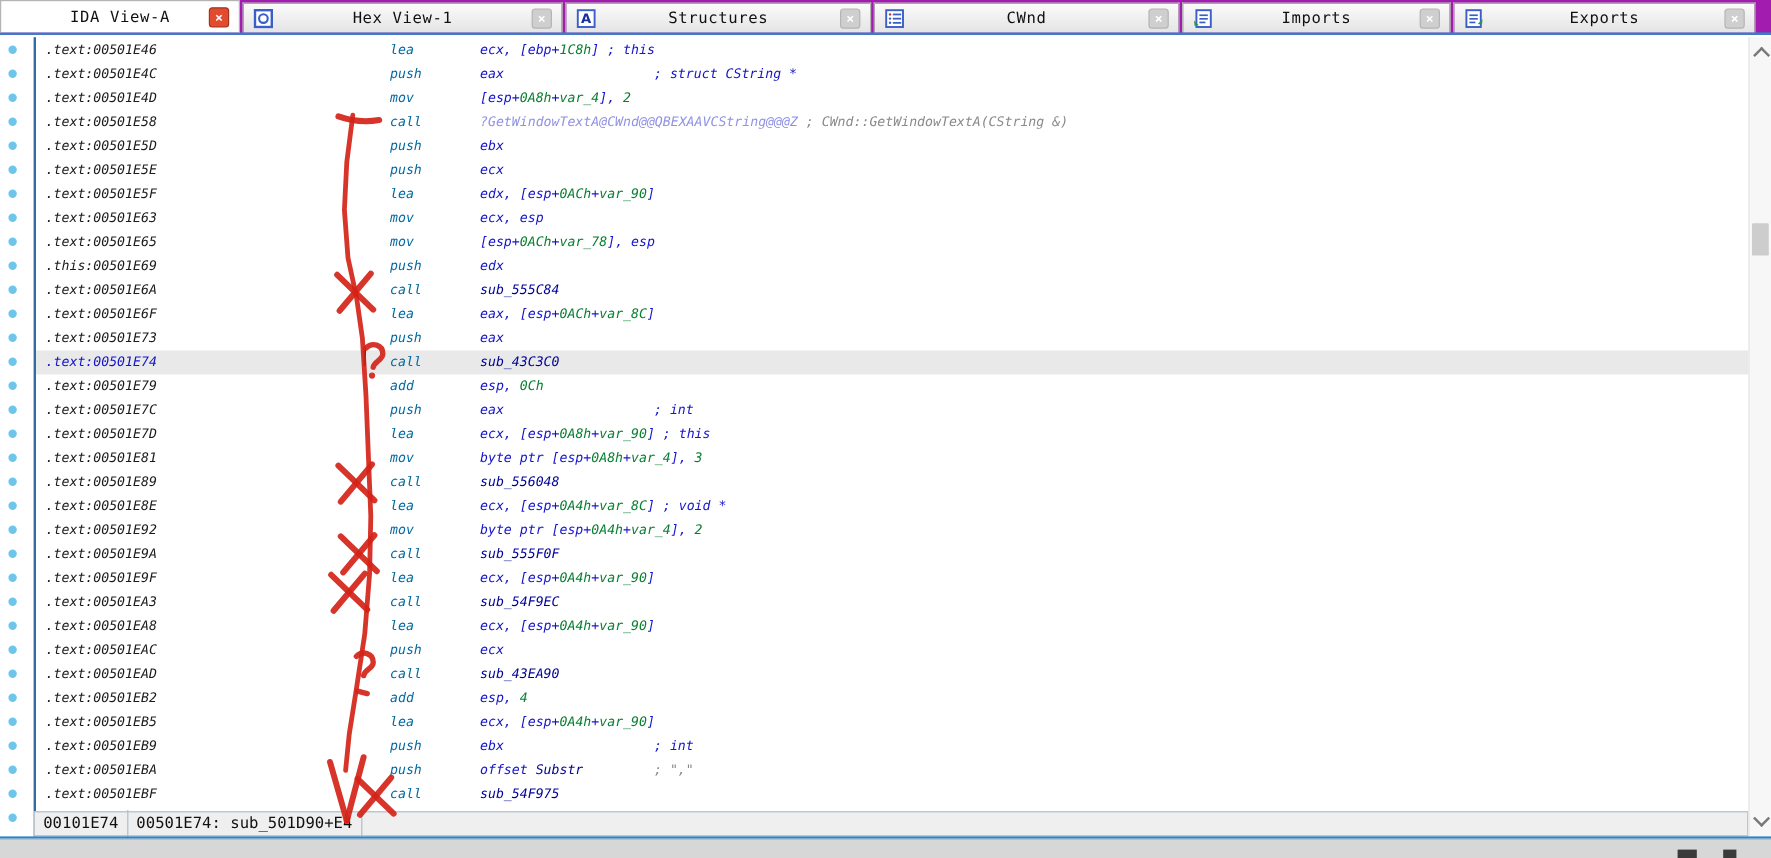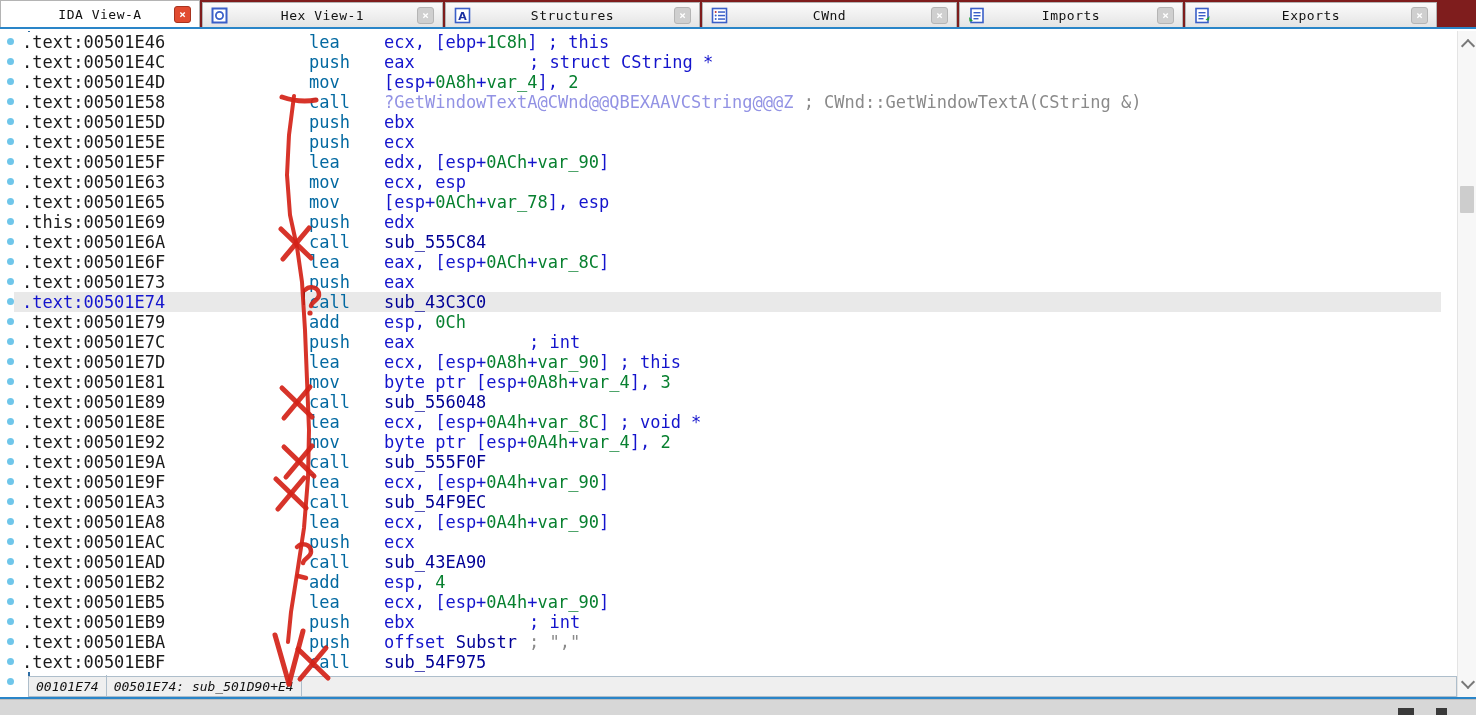--- a/index.html
+++ b/index.html
@@ -3,21 +3,21 @@
 <meta charset="utf-8">
 <style>
   html,body{margin:0;padding:0;}
   body{
     width:1476px;height:715px;position:relative;overflow:hidden;
     background:#ffffff;font-family:"DejaVu Sans Mono",monospace;
   }
   
   .tab-bar{
     position:absolute;top:0;left:0;width:1476px;height:29px;
-    background:#7f1d1d;border-bottom:2px solid #2a85c8;
+    background:#a21caf;border-bottom:2px solid #2a85c8;
     display:flex;align-items:flex-end;box-sizing:border-box;
   }
   .tab{
     display:flex;align-items:center;height:25px;box-sizing:border-box;
     border:1px solid #b4b4b4;border-bottom:none;
     background:linear-gradient(#fbfbfb,#e4e4e4);
     margin-right:2px;cursor:default;
   }
   .tab.active{background:#ffffff;height:27px;}
   .tab-icon{width:17px;height:17px;margin-left:8px;flex:0 0 auto;}
@@ -26,41 +26,41 @@
     width:15px;height:15px;margin-right:8px;border-radius:3px;flex:0 0 auto;
     display:flex;align-items:center;justify-content:center;
     font-size:11px;line-height:1;color:#ffffff;font-weight:bold;
   }
   .close-red{background:#e14b30;border:1px solid #a83420;}
   .close-gray{background:#cfcfcf;border:1px solid #b5b5b5;}
   
   .gutter{position:absolute;left:0;top:31px;width:28px;height:666px;background:#ffffff;}
   .gutter-dot{position:absolute;left:7px;width:7px;height:7px;border-radius:50%;background:#6fc6ea;}
   .left-border{position:absolute;left:28px;top:31px;width:2px;height:666px;background:#2e6da4;}
-  .disasm{position:absolute;left:14px;top:32px;width:1427px;height:640px;background:#ffffff;font-size:17px;}
+  .disasm{position:absolute;left:30px;top:32px;width:1427px;height:640px;background:#ffffff;font-size:11px;font-style:italic;}
   .row{position:relative;height:20px;line-height:20px;white-space:pre;}
   .row.hl{background:#e9e9e9;}
   .addr{position:absolute;left:8px;color:#1a1a1a;}
   .row.hl .addr{color:#1414cc;}
   .mn{position:absolute;left:295px;color:#0369a1;}
   .ops{position:absolute;left:370px;}
   .cmt{position:absolute;left:515px;}
   .sg-b{color:#1414cc;}
   .sg-n{color:#088030;}
   .sg-nv{color:#000096;}
   .sg-pu{color:#9292e4;}
   .sg-gy{color:#8a8a8a;}
   .caret{position:absolute;width:2px;height:16px;background:#111;z-index:4;}
   
   .status-bar{
     position:absolute;left:28px;top:676px;width:1429px;height:21px;box-sizing:border-box;
     background:#efefef;border:1px solid #aebecb;display:flex;align-items:center;
     font-size:13px;color:#111;
   }
-  .status-cell{padding:12px 7px;height:100%;display:flex;align-items:center;box-sizing:border-box;white-space:pre;font-style:italic;}
+  .status-cell{padding:12px 7px;height:100%;display:flex;align-items:center;box-sizing:border-box;white-space:pre;}
   .status-cell.bordered{border-right:1px solid #aebecb;}
   
   .scrollbar{
     position:absolute;right:0;top:31px;width:19px;height:666px;
     background:#f7f7f7;border-left:1px solid #e4e4e4;box-sizing:border-box;
   }
   .chev{position:absolute;left:5px;width:8px;height:8px;border-left:2px solid #787878;border-top:2px solid #787878;}
   .chev.up{top:10px;transform:rotate(45deg);}
   .chev.down{bottom:10px;transform:rotate(225deg);}
   .thumb{position:absolute;left:2px;width:14px;background:#cdcdcd;border-radius:1px;}
@@ -73,21 +73,21 @@
 </style>
 </head>
 <body>
 
 <div class="tab-bar">
     <div class="tab active" style="width: 200px;">
       <span style="width: 17px; margin-left: 8px;"></span>
       <span class="tab-label">IDA View-A</span>
       <span class="close-btn close-red">×</span>
     </div>
-    <div class="tab" style="width: 241px;">
+    <div class="tab" style="width: 267px;">
       <svg viewBox="0 0 17 17" class="tab-icon">
         <rect x="1.5" y="1.5" width="14" height="14" fill="#fff" stroke="#3a5fc8" stroke-width="2"></rect>
         <circle cx="8.5" cy="8.5" r="3.6" fill="none" stroke="#3a5fc8" stroke-width="1.8"></circle>
       </svg>
       <span class="tab-label">Hex View-1</span>
       <span class="close-btn close-gray">×</span>
     </div>
     <div class="tab" style="width: 255px;">
       <svg viewBox="0 0 17 17" class="tab-icon">
         <rect x="1.5" y="1.5" width="14" height="14" fill="#fff" stroke="#3a5fc8" stroke-width="1.6"></rect>

